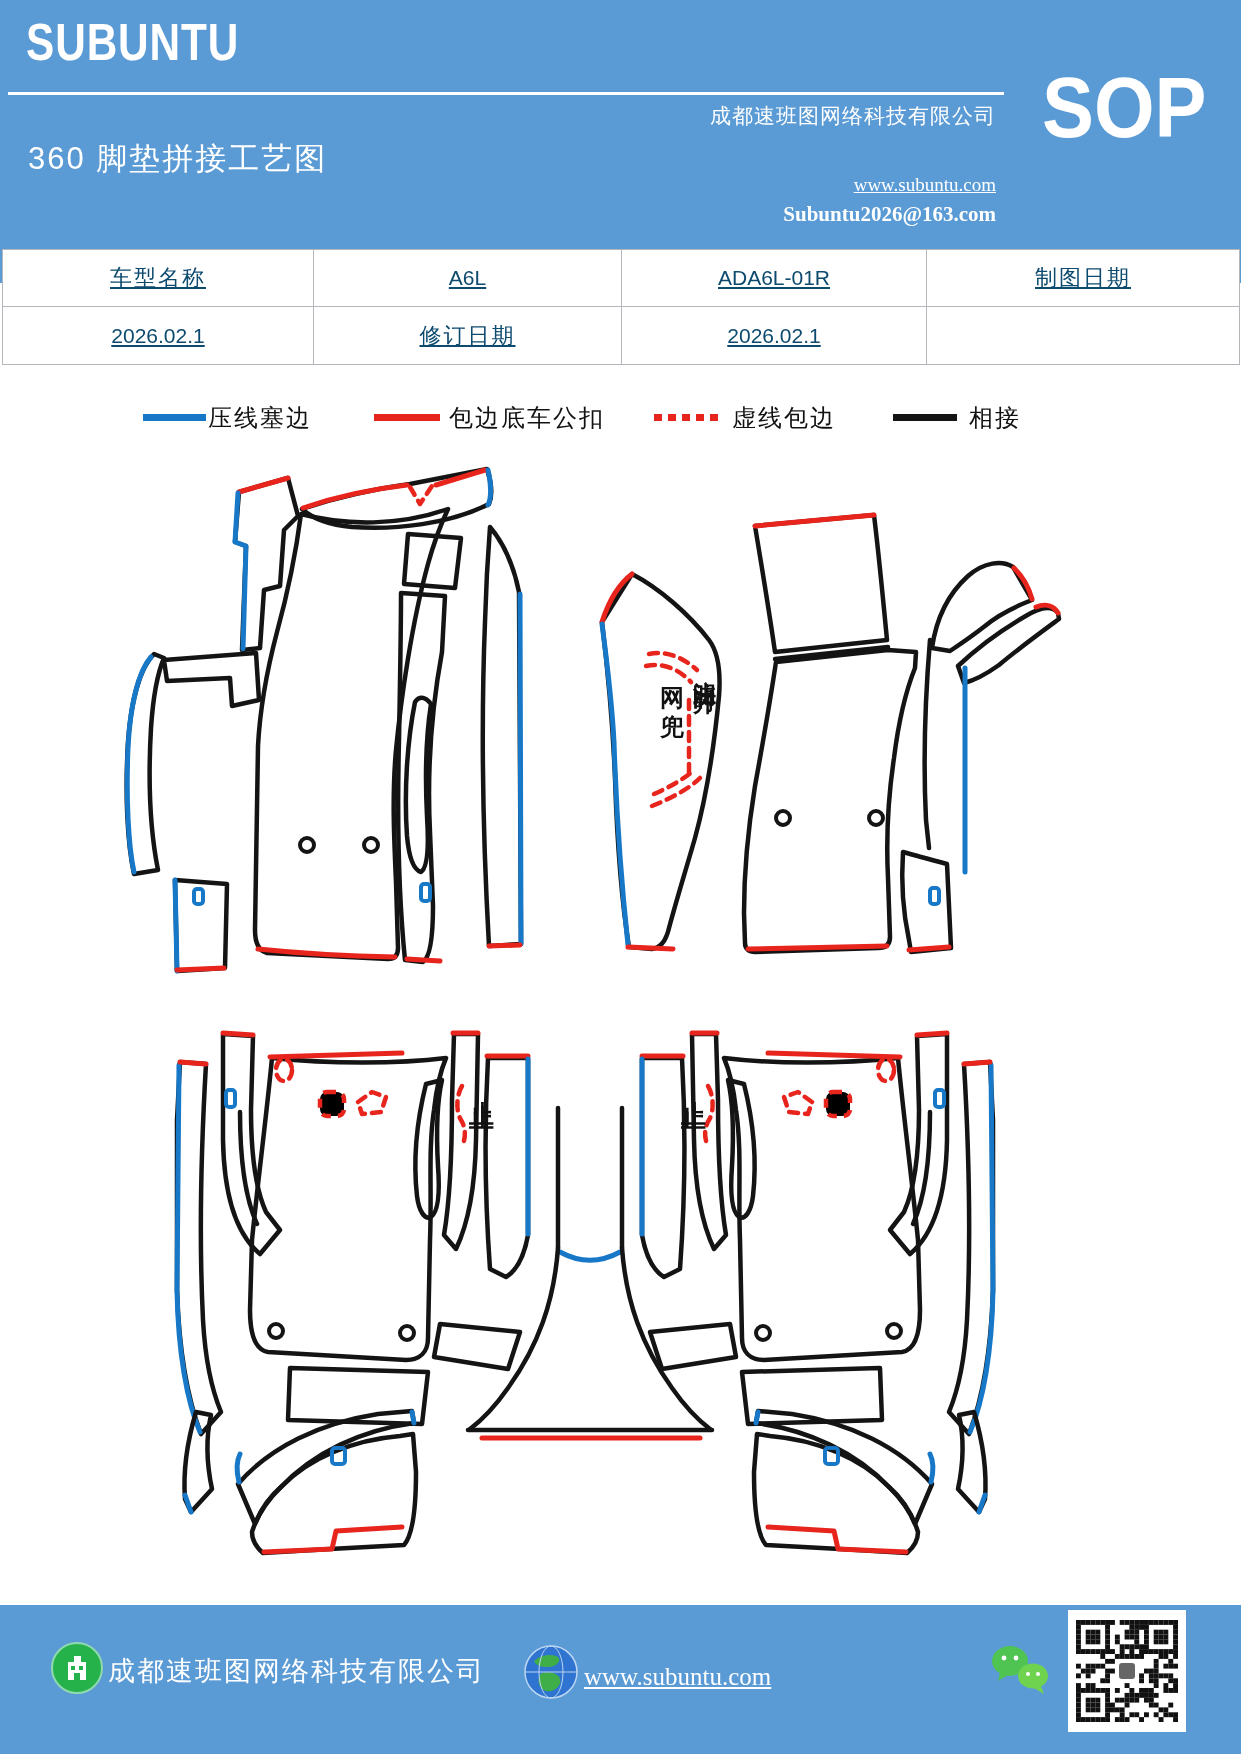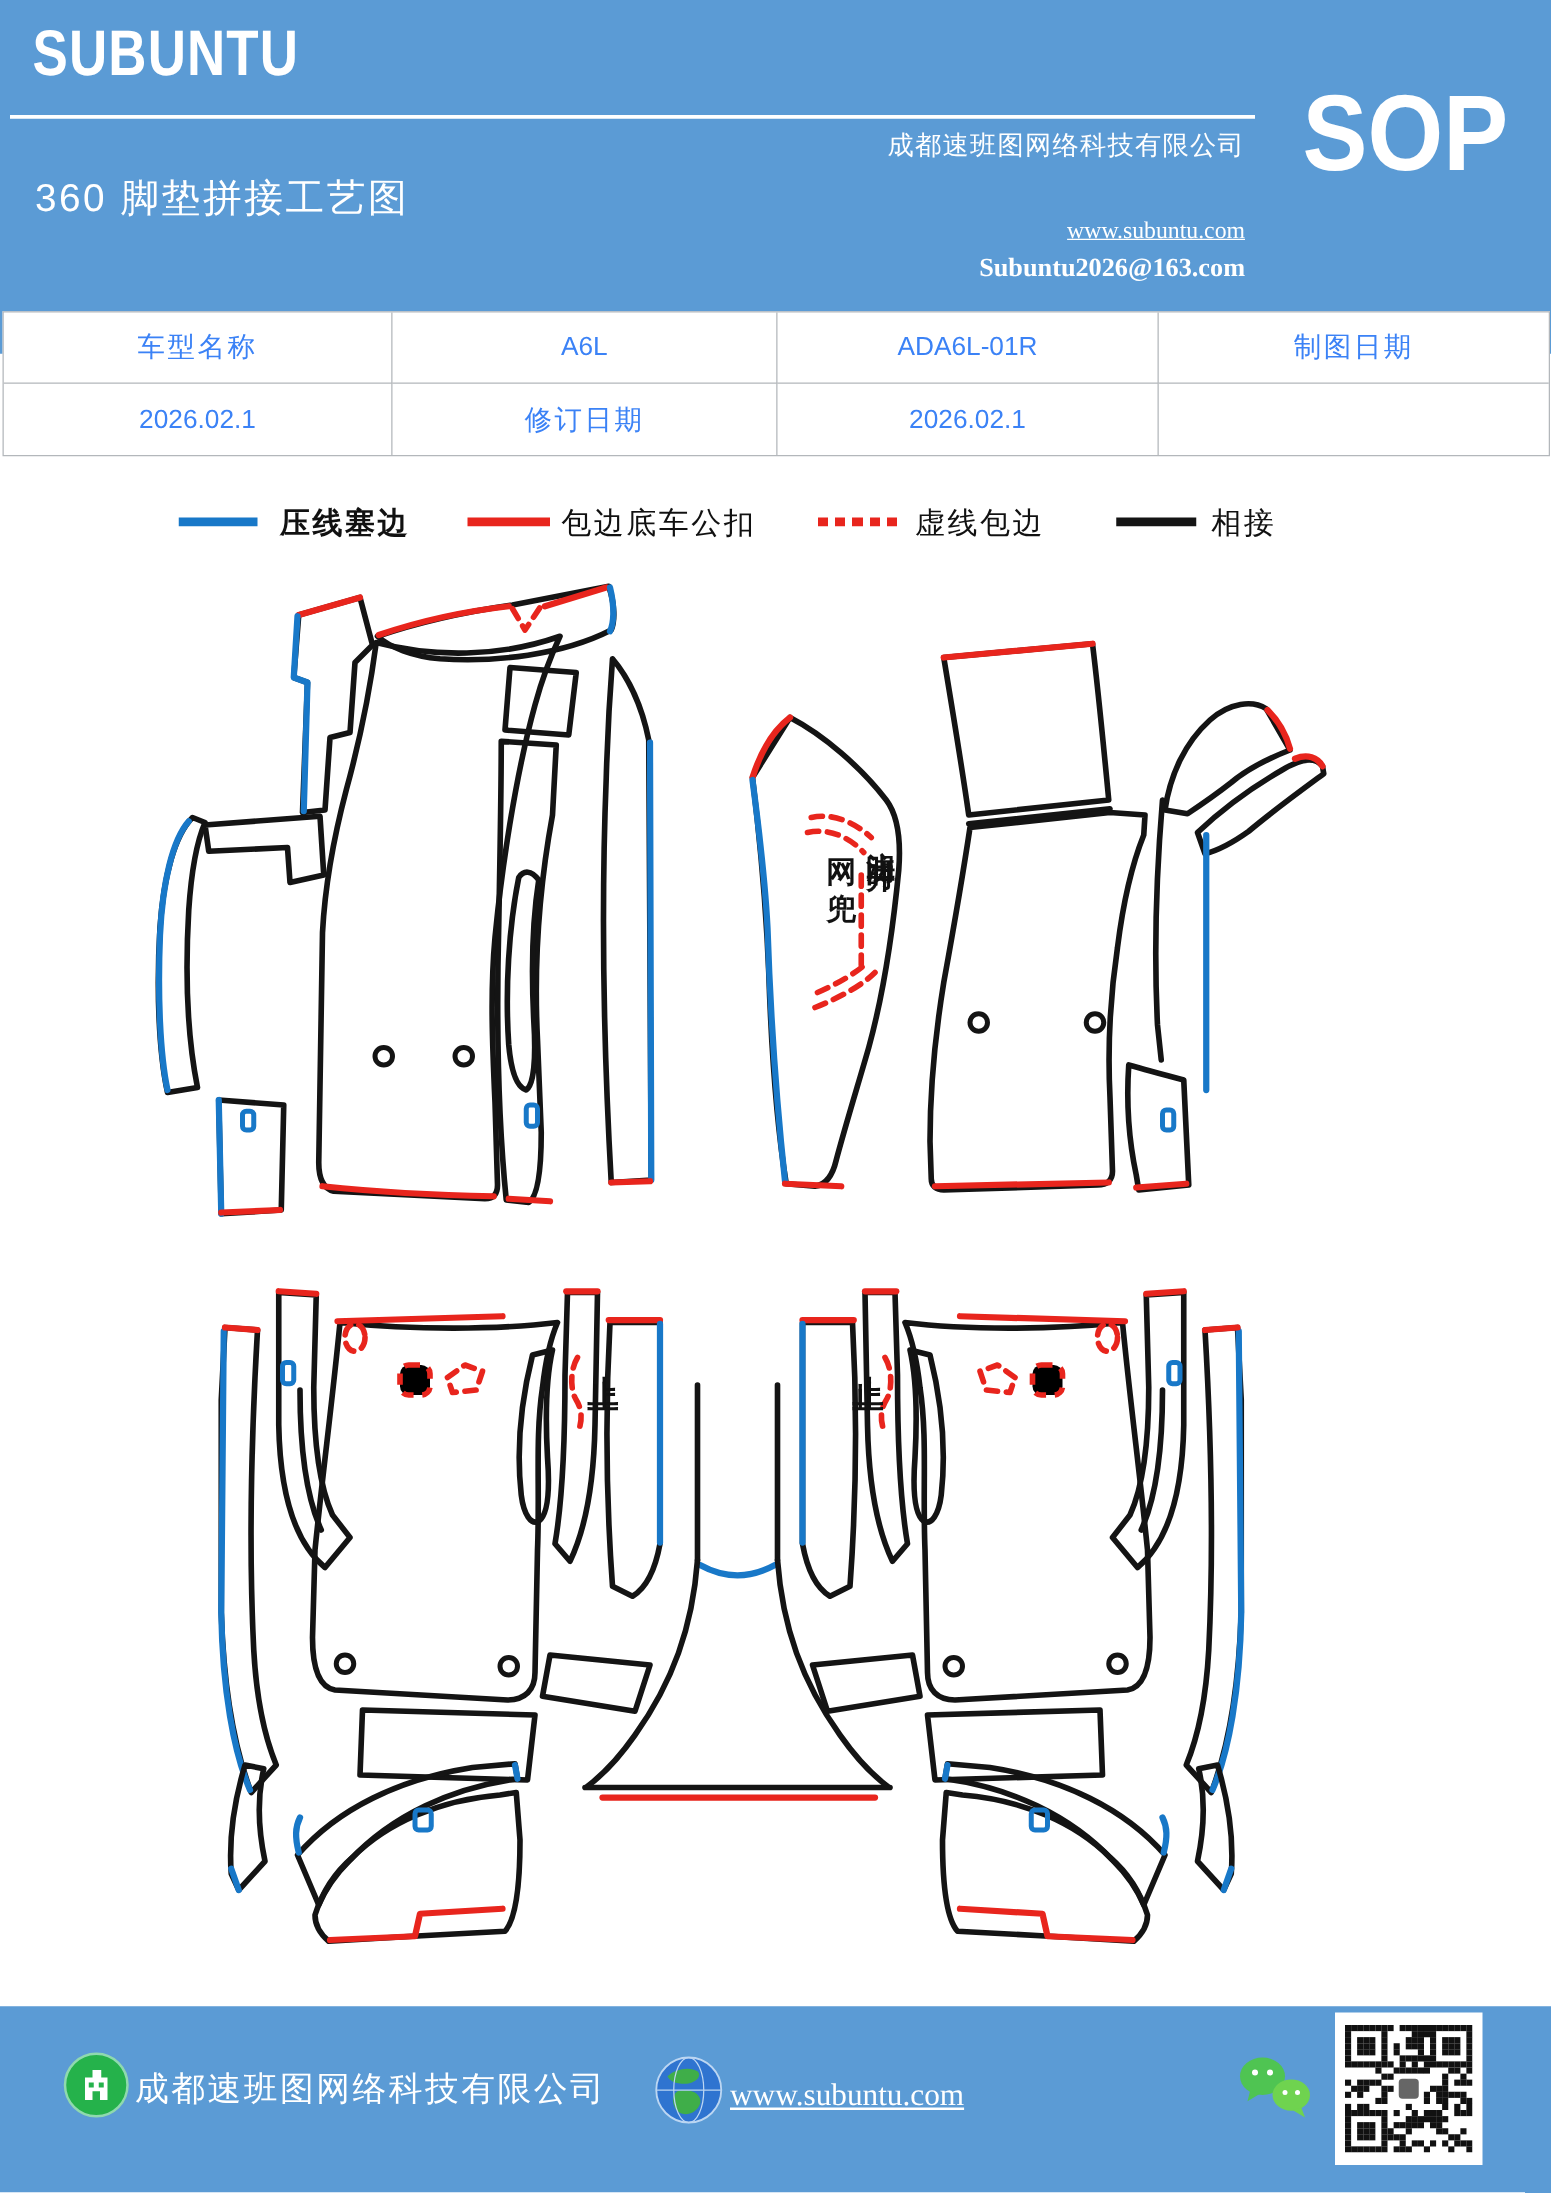--- a/index.html
+++ b/index.html
@@ -15,21 +15,21 @@
   #sop{position:absolute;left:1042px;top:58px;font-size:82px;font-weight:700;transform:scale(.95,1.05);transform-origin:left top;}
   #h-title{position:absolute;left:28px;top:138px;font-size:31px;font-weight:400;letter-spacing:2px;}
   .serifish{font-family:"Liberation Serif",serif;}
   #h-web{position:absolute;left:700px;top:174px;width:296px;text-align:right;font-size:19px;text-decoration:underline;color:#fff;}
   #h-mail{position:absolute;left:700px;top:202px;width:296px;text-align:right;font-size:21px;color:#fff;font-weight:bold;}
 
   
   #info-table{position:absolute;left:2px;top:249px;width:1236px;border:1px solid #b3b7bb;
               display:grid;grid-template-columns:311px 308px 305px 312px;grid-auto-rows:57px;background:#fff;}
   #info-table .cell{border-right:1px solid #b3b7bb;border-bottom:1px solid #b3b7bb;
-              display:flex;align-items:center;justify-content:center;font-size:21px;color:#3b82f6;}
+              display:flex;align-items:center;justify-content:center;font-size:21px;color:#0c4a6e;text-decoration:underline;}
   #info-table .cell:nth-child(4n){border-right:none;}
   #info-table .cell:nth-child(n+5){border-bottom:none;}
   #info-table .lbl{letter-spacing:2px;font-size:22px;}
 
   
   .sw{position:absolute;top:414px;height:7px;}
   .lg-label{position:absolute;top:402px;font-size:24px;color:#111;letter-spacing:2px;}
 
   
   #diagram{position:absolute;left:0;top:0;width:1241px;height:1754px;}
@@ -70,21 +70,21 @@
   <div class="cell">A6L</div>
   <div class="cell">ADA6L-01R</div>
   <div class="cell lbl">制图日期</div>
   <div class="cell">2026.02.1</div>
   <div class="cell lbl">修订日期</div>
   <div class="cell">2026.02.1</div>
 </div>
 
 <div>
   <div class="sw" style="left:143px;width:63px;background:#1878c8;"></div>
-  <div class="lg-label" style="left:224px;font-weight:bold;">压线塞边</div>
+  <div class="lg-label" style="left:208px;">压线塞边</div>
   <div class="sw" style="left:374px;width:66px;background:#e8251d;"></div>
   <div class="lg-label" style="left:449px;">包边底车公扣</div>
   <div class="sw" style="left:654px;width:66px;background:repeating-linear-gradient(90deg,#e8251d 0 8px,transparent 8px 14px);"></div>
   <div class="lg-label" style="left:732px;">虚线包边</div>
   <div class="sw" style="left:893px;width:64px;background:#141414;"></div>
   <div class="lg-label" style="left:969px;">相接</div>
 </div>
 
 <svg id="diagram" viewBox="0 0 1241 1754" xmlns="http://www.w3.org/2000/svg">
 

